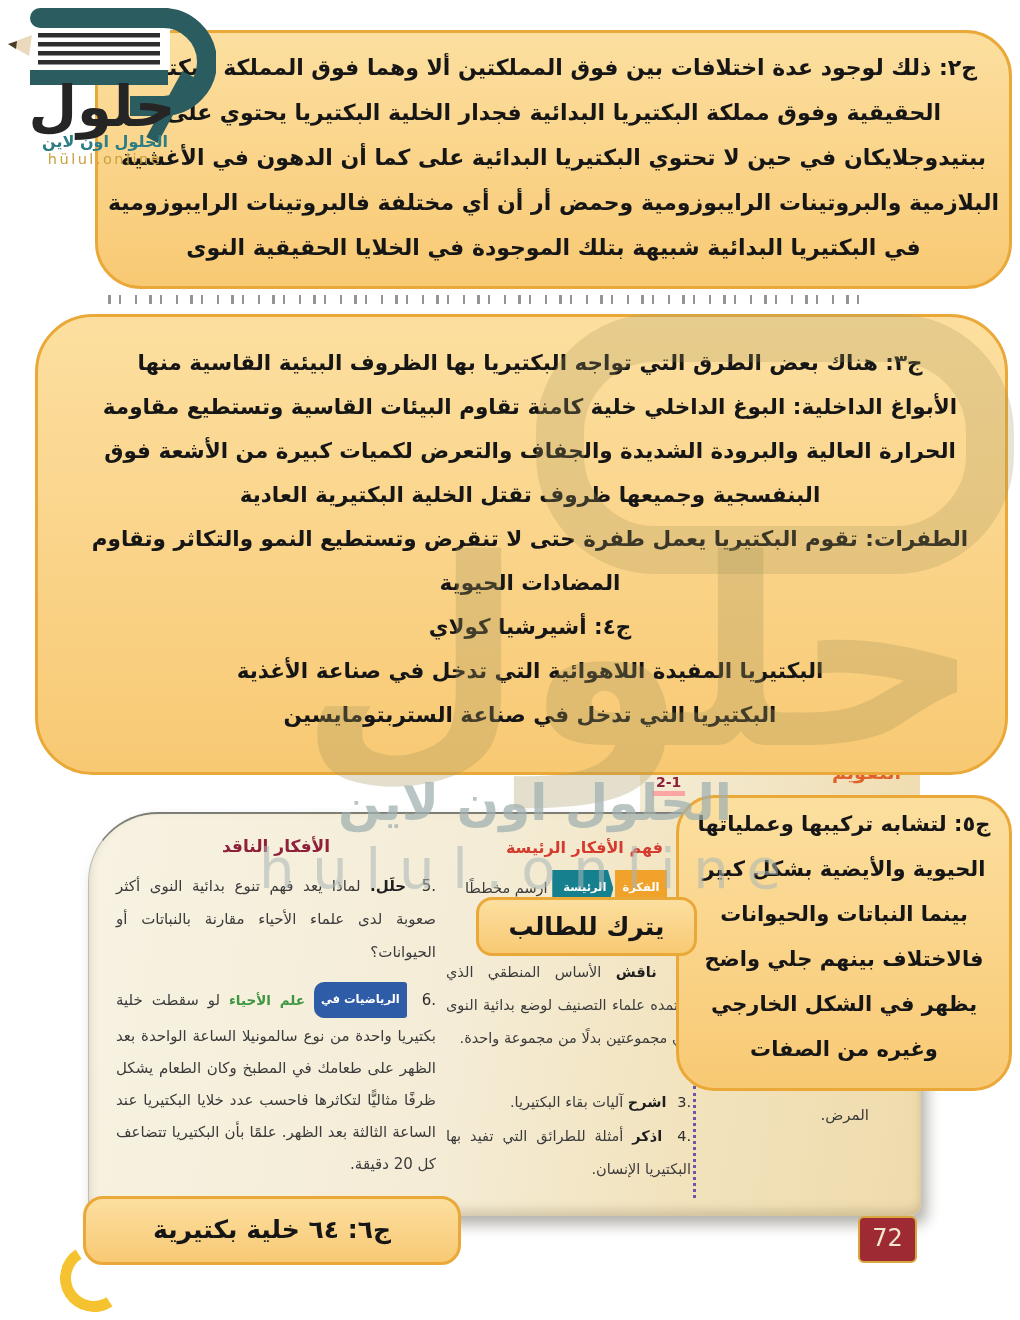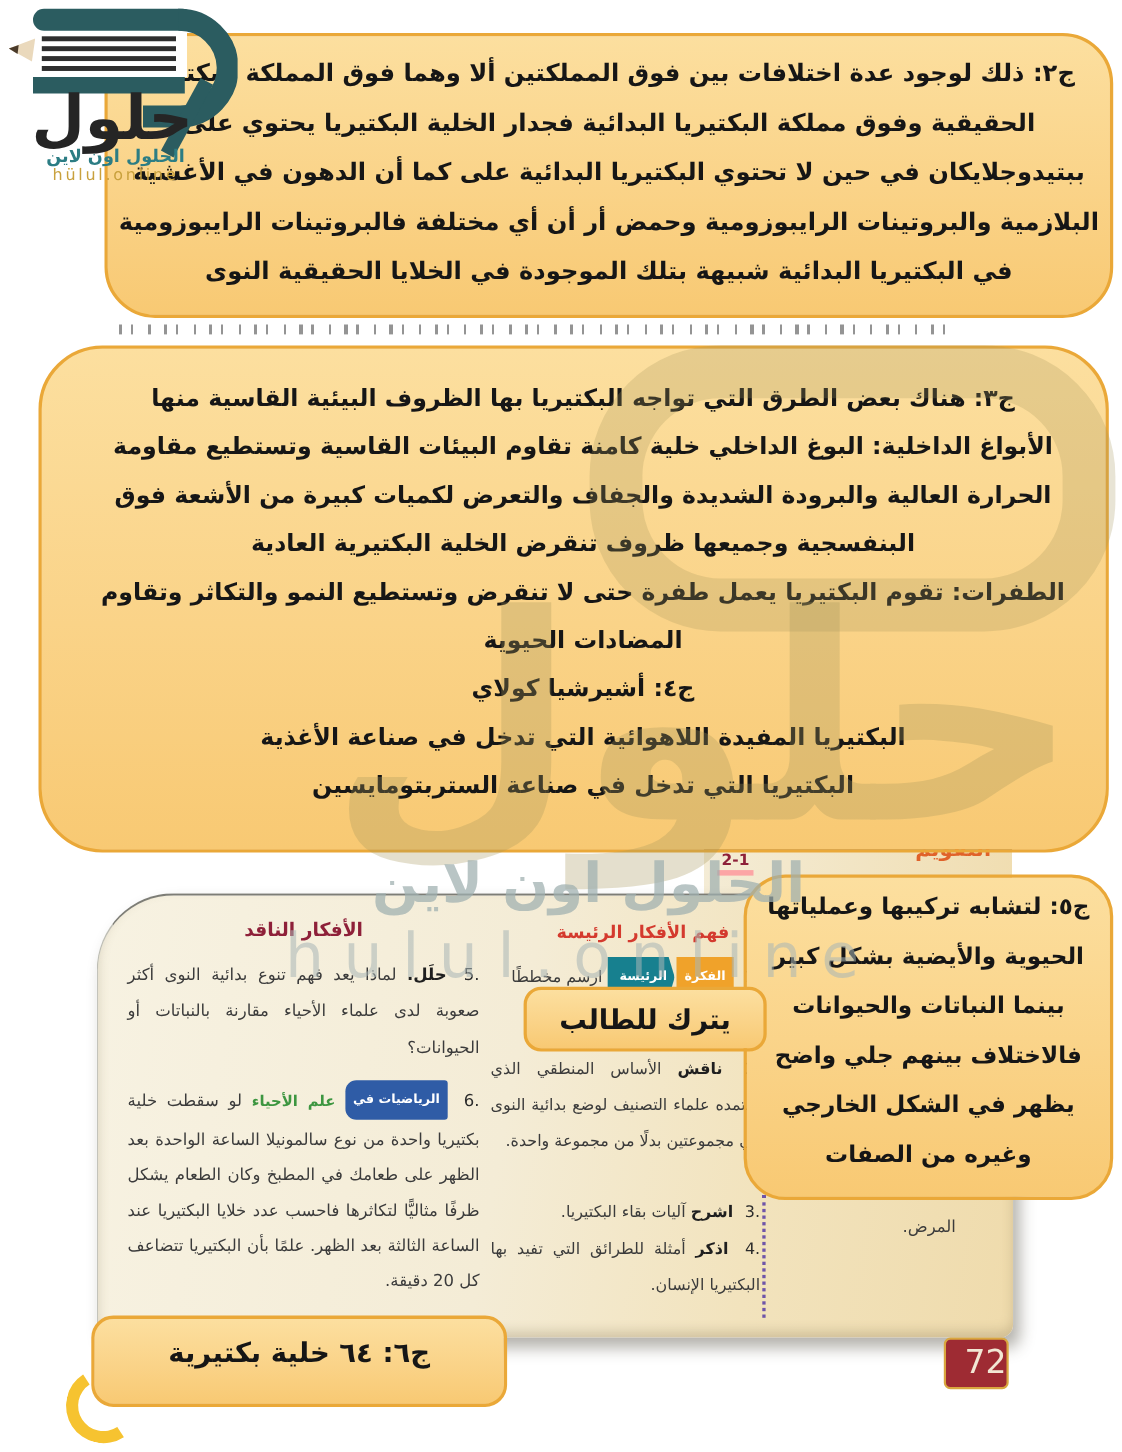--- a/index.html
+++ b/index.html
@@ -11,21 +11,21 @@
           box-sizing:border-box;z-index:5;}
   #bubble-a2{left:95px;top:30px;width:917px;height:259px;border-radius:46px;
              font-size:22px;padding-top:12px;}
   #bubble-a2 .bline{line-height:45px;}
   #bubble-a34{left:35px;top:314px;width:973px;height:461px;border-radius:58px;
               font-size:21.5px;padding-top:24px;padding-left:17px;}
   #bubble-a34 .bline{line-height:44px;}
   #bubble-a5{left:676px;top:795px;width:336px;height:296px;border-radius:38px;
              font-size:21px;padding-top:4px;}
   #bubble-a5 .bline{line-height:45px;}
-  #bubble-a6{left:83px;top:1196px;width:378px;height:83px;border-radius:20px;
+  #bubble-a6{left:83px;top:1196px;width:378px;height:69px;border-radius:20px;
              font-size:25px;line-height:62px;}
   #bubble-student{left:448px;top:897px;width:221px;height:59px;border-radius:16px;
              font-size:25px;line-height:53px;z-index:5;margin-left:28px;}
   
   #clip-strip{position:absolute;left:108px;top:295px;width:758px;height:9px;opacity:.55;z-index:2;
       background:repeating-linear-gradient(90deg,#3c3c3c 0 3px,transparent 3px 11px,
                  #3c3c3c 11px 13px,transparent 13px 27px,#3c3c3c 27px 29px,transparent 29px 41px);}
   
   #page-sliver{position:absolute;left:640px;top:772px;width:280px;height:60px;z-index:1;
       background:linear-gradient(100deg,#f4ecd6,#f0ddb0);border-top:2px solid #8a877c;}
@@ -57,21 +57,21 @@
   .green-label{color:#3d9640;font-weight:bold;font-size:13.5px;}
   
   #fragment-section-num{position:absolute;left:652px;top:774px;z-index:2;font-size:14px;font-weight:bold;
       color:#8e2039;direction:ltr;border-bottom:5px solid #fca5a5;padding:0 4px 1px;}
   #fragment-section-title{position:absolute;left:832px;top:770px;z-index:2;height:15px;overflow:hidden;
       color:#e0622a;font-weight:bold;font-size:19px;}
   #fragment-section-title span{display:block;margin-top:-9px;}
   
   #pagenum{position:absolute;left:858px;top:1216px;width:59px;height:47px;z-index:2;
       background:#9e2b33;border:2.5px solid #d9a63f;border-radius:6px;box-sizing:border-box;
-      color:#f2e7d4;font-size:30px;text-align:right;line-height:41px;direction:ltr;}
+      color:#f2e7d4;font-size:24px;text-align:center;line-height:41px;direction:ltr;}
   
   #yellow-arc{position:absolute;left:60px;top:1244px;width:46px;height:46px;border-radius:50%;
       border:11px solid #f6c330;border-right-color:transparent;border-top-color:transparent;
       transform:rotate(12deg);z-index:1;}
   
   #wm{position:absolute;left:0;top:0;z-index:6;pointer-events:none;}
   #logo{position:absolute;left:2px;top:0;z-index:7;}
 </style>
 </head>
 <body>
@@ -142,21 +142,21 @@
         <div class="bline">البلازمية والبروتينات الرايبوزومية وحمض أر أن أي مختلفة فالبروتينات الرايبوزومية</div>
         <div class="bline">في البكتيريا البدائية شبيهة بتلك الموجودة في الخلايا الحقيقية النوى</div>
       </div>
   </div>
 
   <div class="bubble" id="bubble-a34">
     <div>
         <div class="bline">ج٣: هناك بعض الطرق التي تواجه البكتيريا بها الظروف البيئية القاسية منها</div>
         <div class="bline">الأبواغ الداخلية: البوغ الداخلي خلية كامنة تقاوم البيئات القاسية وتستطيع مقاومة</div>
         <div class="bline">الحرارة العالية والبرودة الشديدة والجفاف والتعرض لكميات كبيرة من الأشعة فوق</div>
-        <div class="bline">البنفسجية وجميعها ظروف تنقرض الخلية البكتيرية العادية</div>
+        <div class="bline">البنفسجية وجميعها ظروف تقتل الخلية البكتيرية العادية</div>
         <div class="bline">الطفرات: تقوم البكتيريا يعمل طفرة حتى لا تنقرض وتستطيع النمو والتكاثر وتقاوم</div>
         <div class="bline">المضادات الحيوية</div>
       </div>
     <div>
         <div class="bline">ج٤: أشيرشيا كولاي</div>
         <div class="bline">البكتيريا المفيدة اللاهوائية التي تدخل في صناعة الأغذية</div>
         <div class="bline">البكتيريا التي تدخل في صناعة الستربتومايسين</div>
       </div>
   </div>
 

